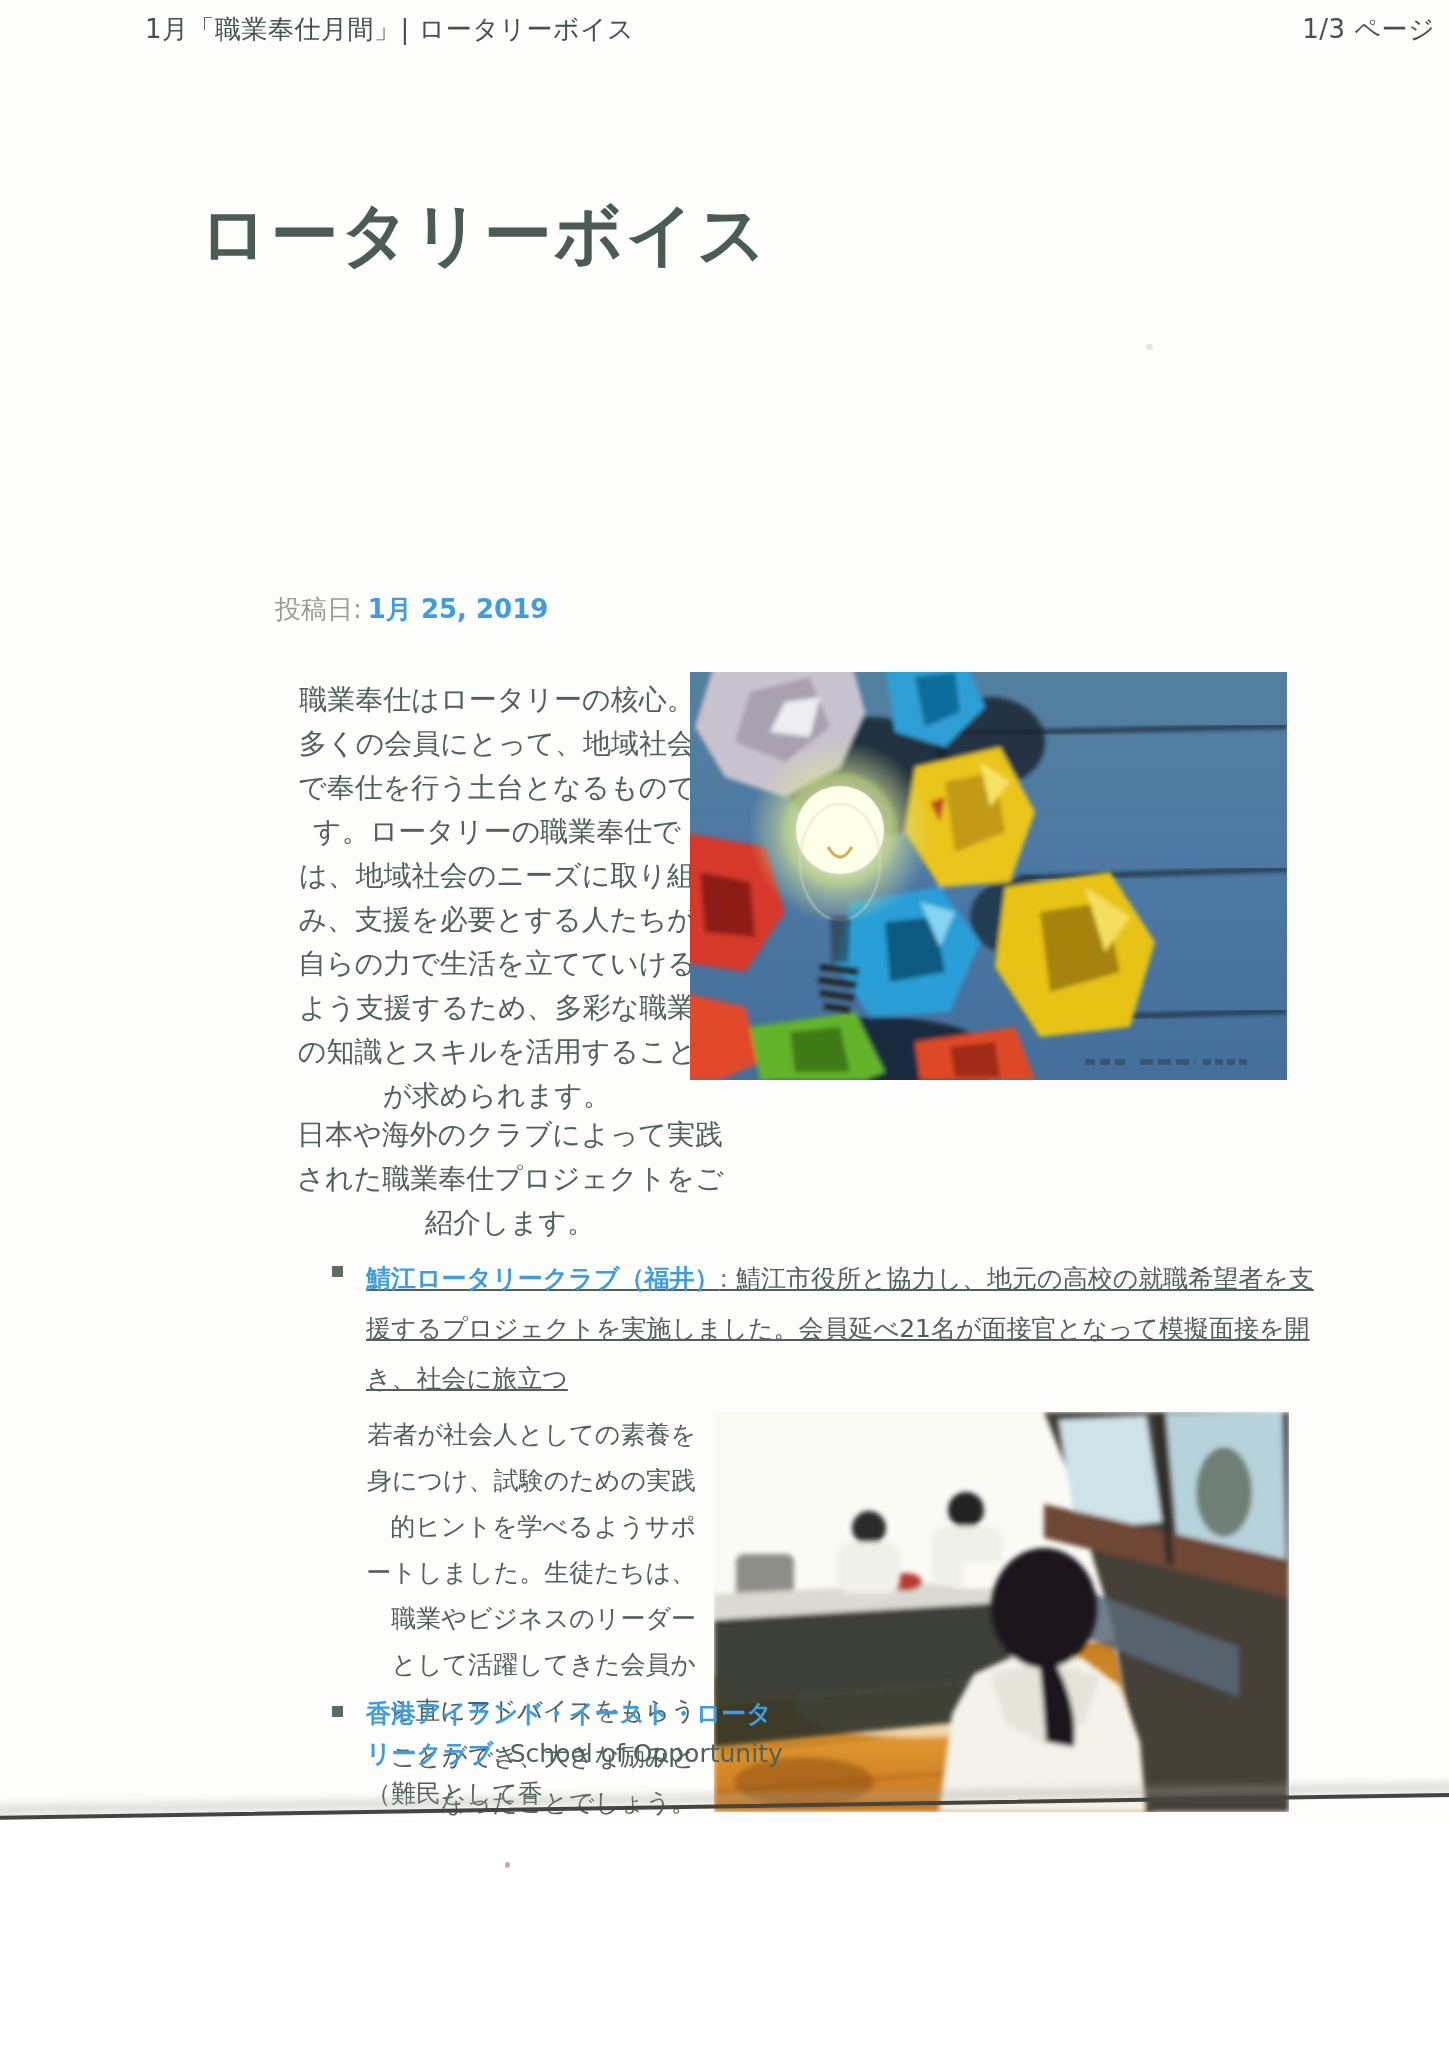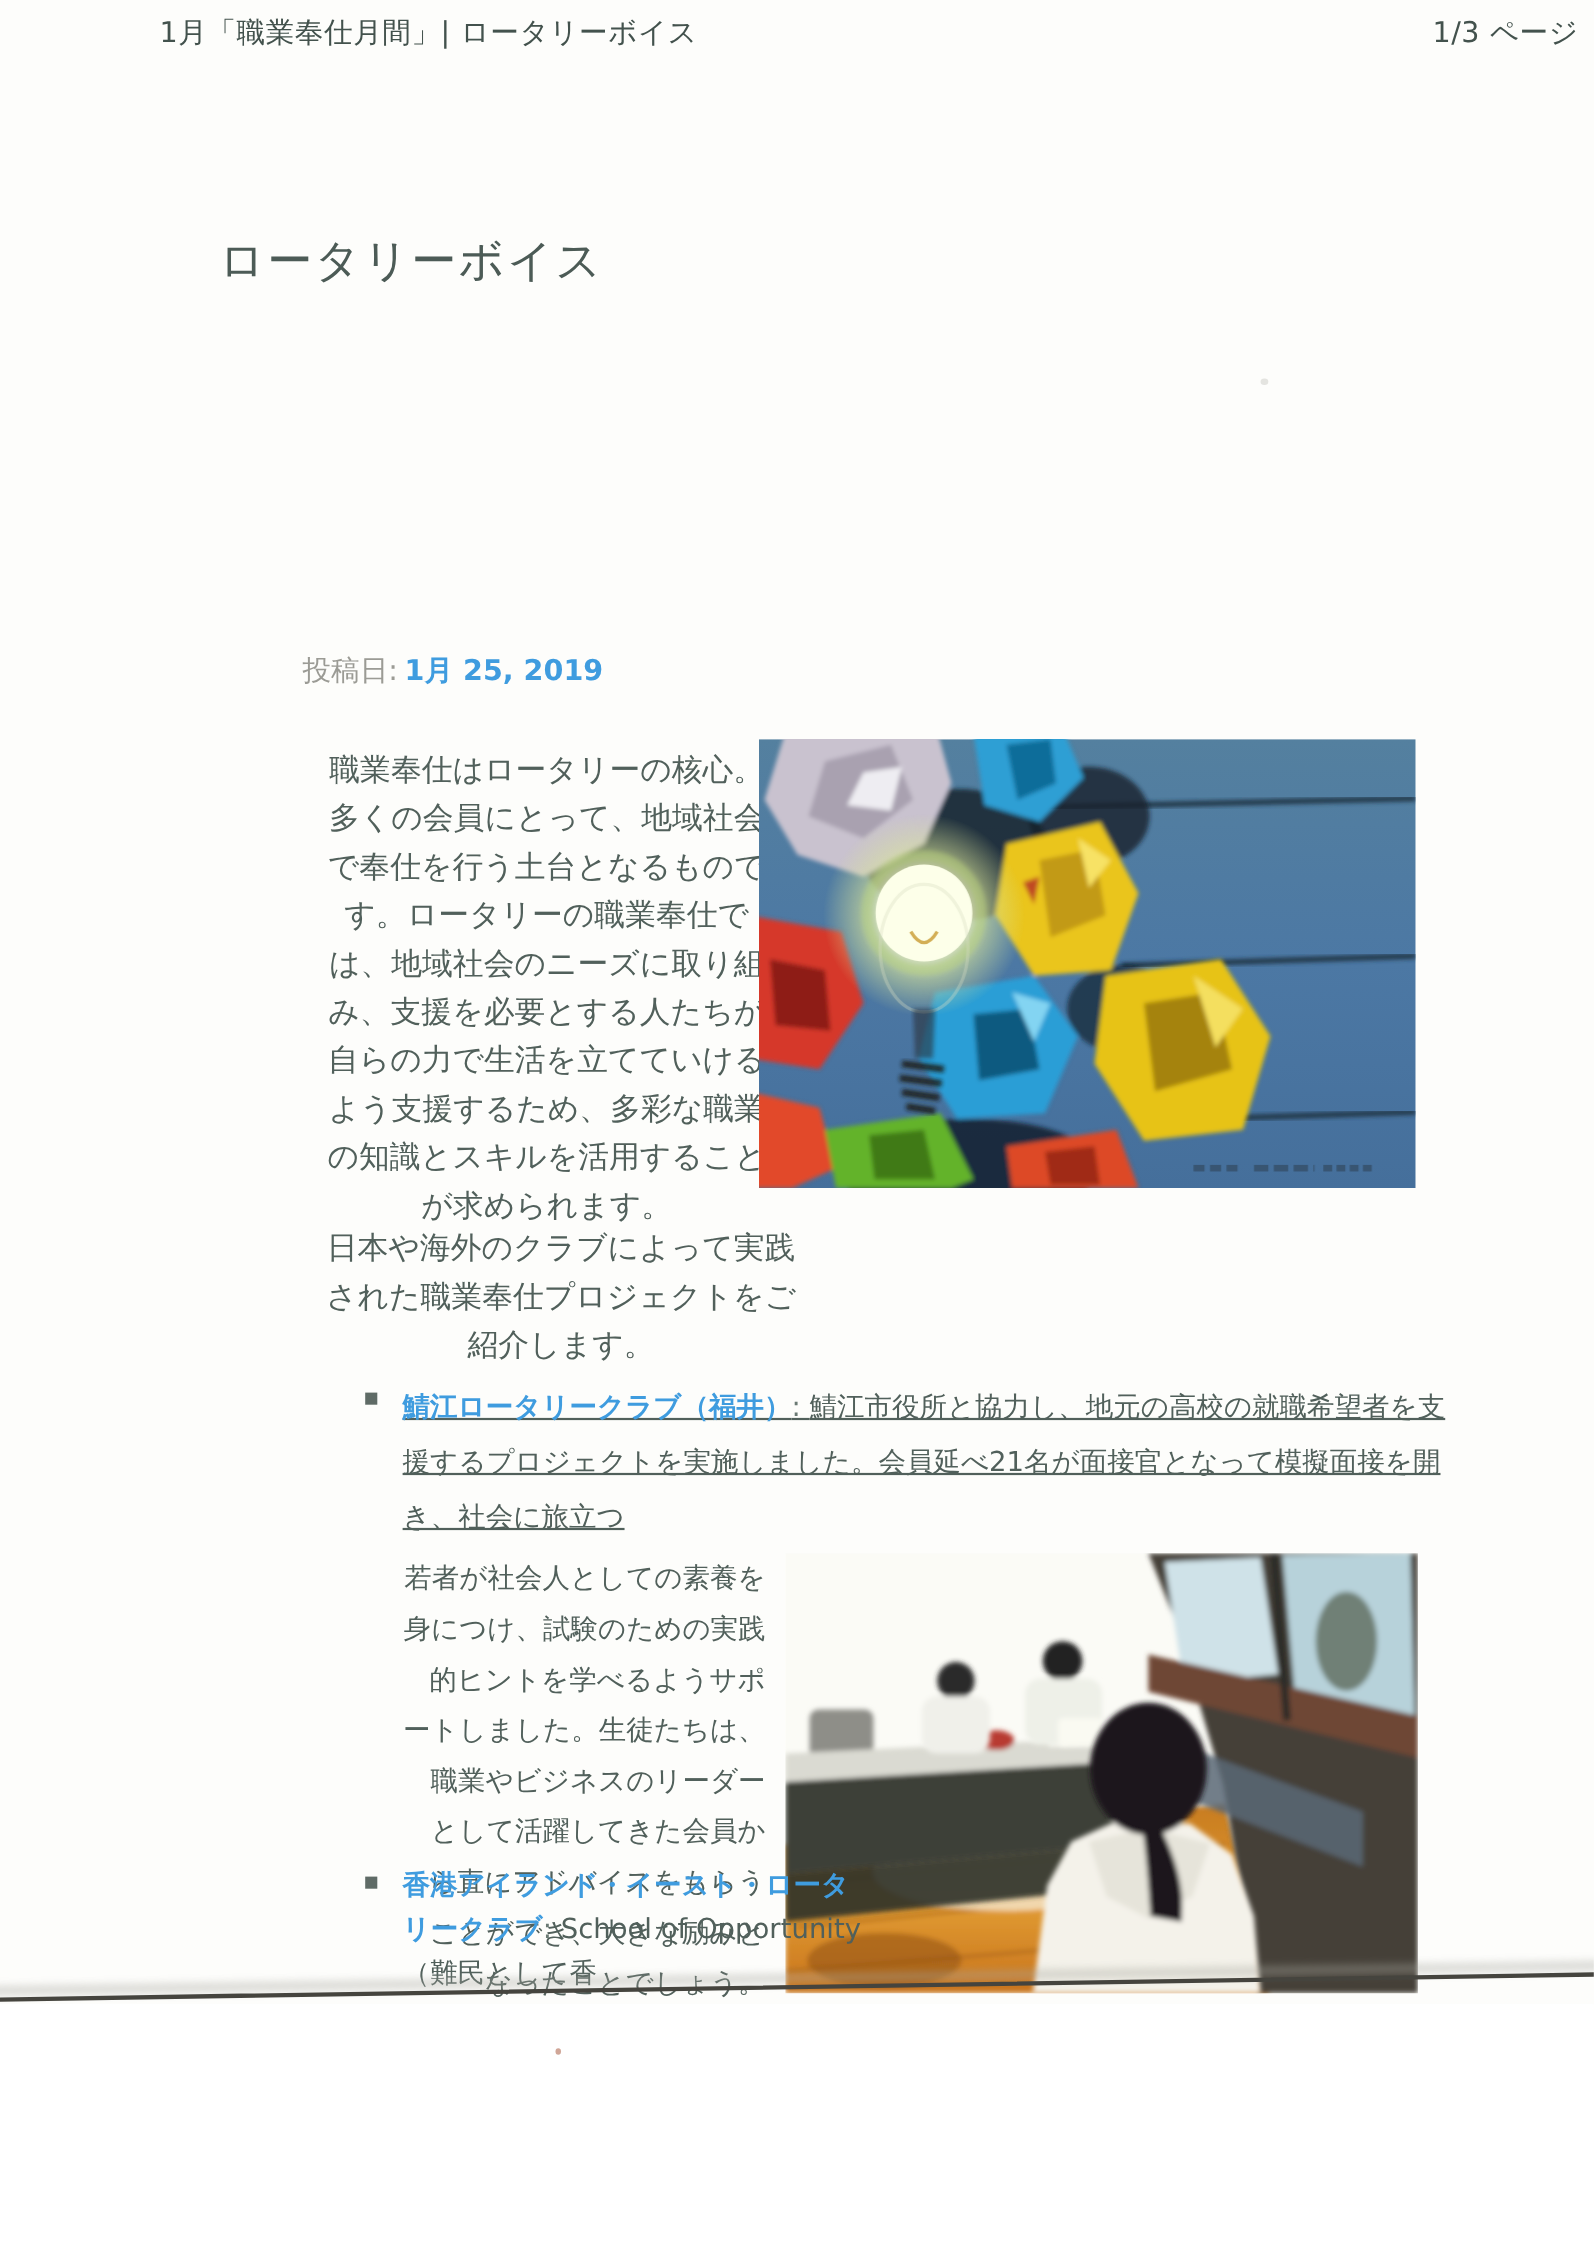--- a/index.html
+++ b/index.html
@@ -13,22 +13,22 @@
     color:#51605b;
   }
   
   .print-header{
     position:absolute;left:145px;top:12px;width:1290px;
     display:flex;justify-content:space-between;align-items:flex-start;
     font-size:26px;color:#43524d;letter-spacing:0.5px;
   }
   
   .site-title{
-    position:absolute;left:199px;top:210px;
-    font-size:41px;font-weight:400;color:#4c5b56;letter-spacing:2px;
+    position:absolute;left:199px;top:190px;
+    font-size:68px;font-weight:700;color:#4c5b56;letter-spacing:2px;
   }
   .site-tagline{
     position:absolute;left:203px;top:286px;
     font-size:23px;color:#8c8c88;letter-spacing:0.5px;
   }
   
   .article-title{
     position:absolute;left:288px;top:478px;
     font-size:60px;font-weight:600;color:#48574f;letter-spacing:1px;
   }

